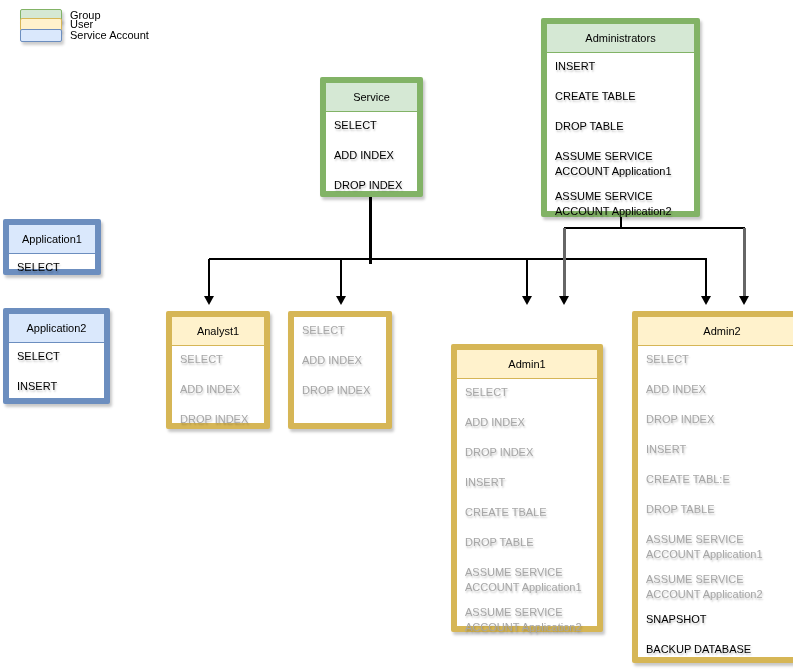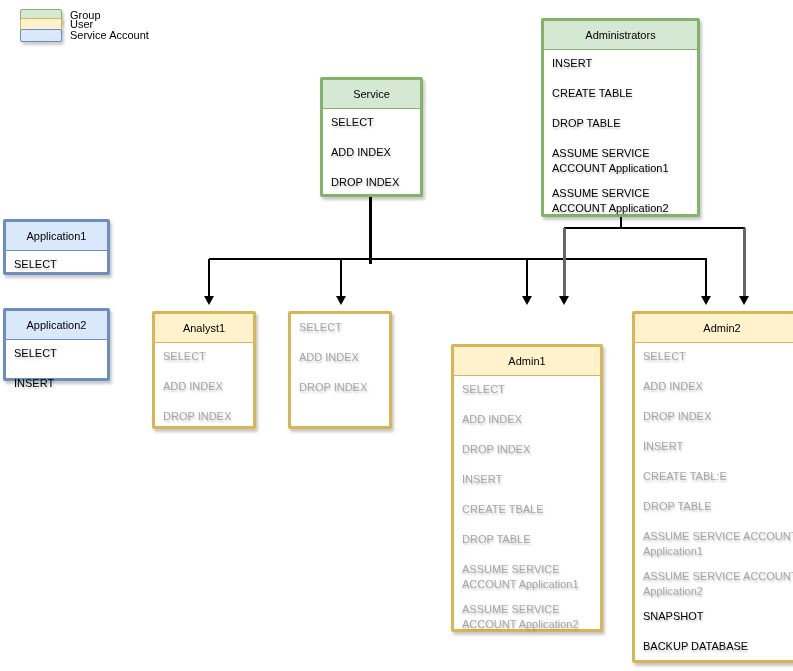--- a/index.html
+++ b/index.html
@@ -9,21 +9,21 @@
   }
   
   .legend-row{position:absolute;left:20px;height:14px;display:flex;align-items:center;}
   .swatch{
     width:42px;height:13px;border:1px solid #999;border-radius:2px;
     box-shadow:2px 3px 3px rgba(0,0,0,0.20);box-sizing:border-box;
   }
   .legend-label{position:absolute;left:50px;white-space:nowrap;line-height:14px;}
   
   .entity{
-    position:absolute;background:#ffffff;border:3px solid #0c4a6e;border-radius:2px;
+    position:absolute;background:#ffffff;border:6px solid #0c4a6e;border-radius:2px;
     box-sizing:border-box;box-shadow:2px 3px 3px rgba(0,0,0,0.22);
   }
   .entity .hdr{
     height:29px;border-bottom:1px solid #000;box-sizing:border-box;
     display:flex;align-items:center;justify-content:center;text-align:center;
   }
   .entity .body{padding-top:6px;}
   .item{
     height:30px;line-height:15px;padding:0 8px 0 8px;box-sizing:border-box;
     overflow:visible;white-space:normal;color:#000;
@@ -97,36 +97,36 @@
 
   <div class="entity" style="left: 320px; top: 77px; width: 103px; height: 120px; border-color: rgb(130, 179, 102);">
     <div class="hdr" style="background: rgb(213, 232, 212); border-bottom-color: rgb(130, 179, 102);">Service</div>
     <div class="body">
         <div class="item">SELECT</div>
         <div class="item">ADD INDEX</div>
         <div class="item">DROP INDEX</div>
       </div>
   </div>
 
-  <div class="entity" style="left: 3px; top: 219px; width: 107px; height: 56px; border-color: rgb(108, 142, 191);">
+  <div class="entity" style="left: 3px; top: 219px; width: 98px; height: 56px; border-color: rgb(108, 142, 191);">
     <div class="hdr" style="background: rgb(218, 232, 252); border-bottom-color: rgb(108, 142, 191);">Application1</div>
     <div class="body">
         <div class="item">SELECT</div>
       </div>
   </div>
 
-  <div class="entity" style="left: 3px; top: 308px; width: 107px; height: 73px; border-color: rgb(108, 142, 191);">
+  <div class="entity" style="left: 3px; top: 308px; width: 107px; height: 96px; border-color: rgb(108, 142, 191);">
     <div class="hdr" style="background: rgb(218, 232, 252); border-bottom-color: rgb(108, 142, 191);">Application2</div>
     <div class="body">
         <div class="item">SELECT</div>
         <div class="item">INSERT</div>
       </div>
   </div>
 
-  <div class="entity" style="left: 152px; top: 311px; width: 104px; height: 118px; border-color: rgb(214, 182, 86);">
+  <div class="entity" style="left: 166px; top: 311px; width: 104px; height: 118px; border-color: rgb(214, 182, 86);">
     <div class="hdr" style="background: rgb(255, 242, 204); border-bottom-color: rgb(214, 182, 86);">Analyst1</div>
     <div class="body">
         <div class="item muted">SELECT</div>
         <div class="item muted">ADD INDEX</div>
         <div class="item muted">DROP INDEX</div>
       </div>
   </div>
 
   <div class="entity" style="left: 288px; top: 311px; width: 104px; height: 118px; border-color: rgb(214, 182, 86);">
     <div class="body">

